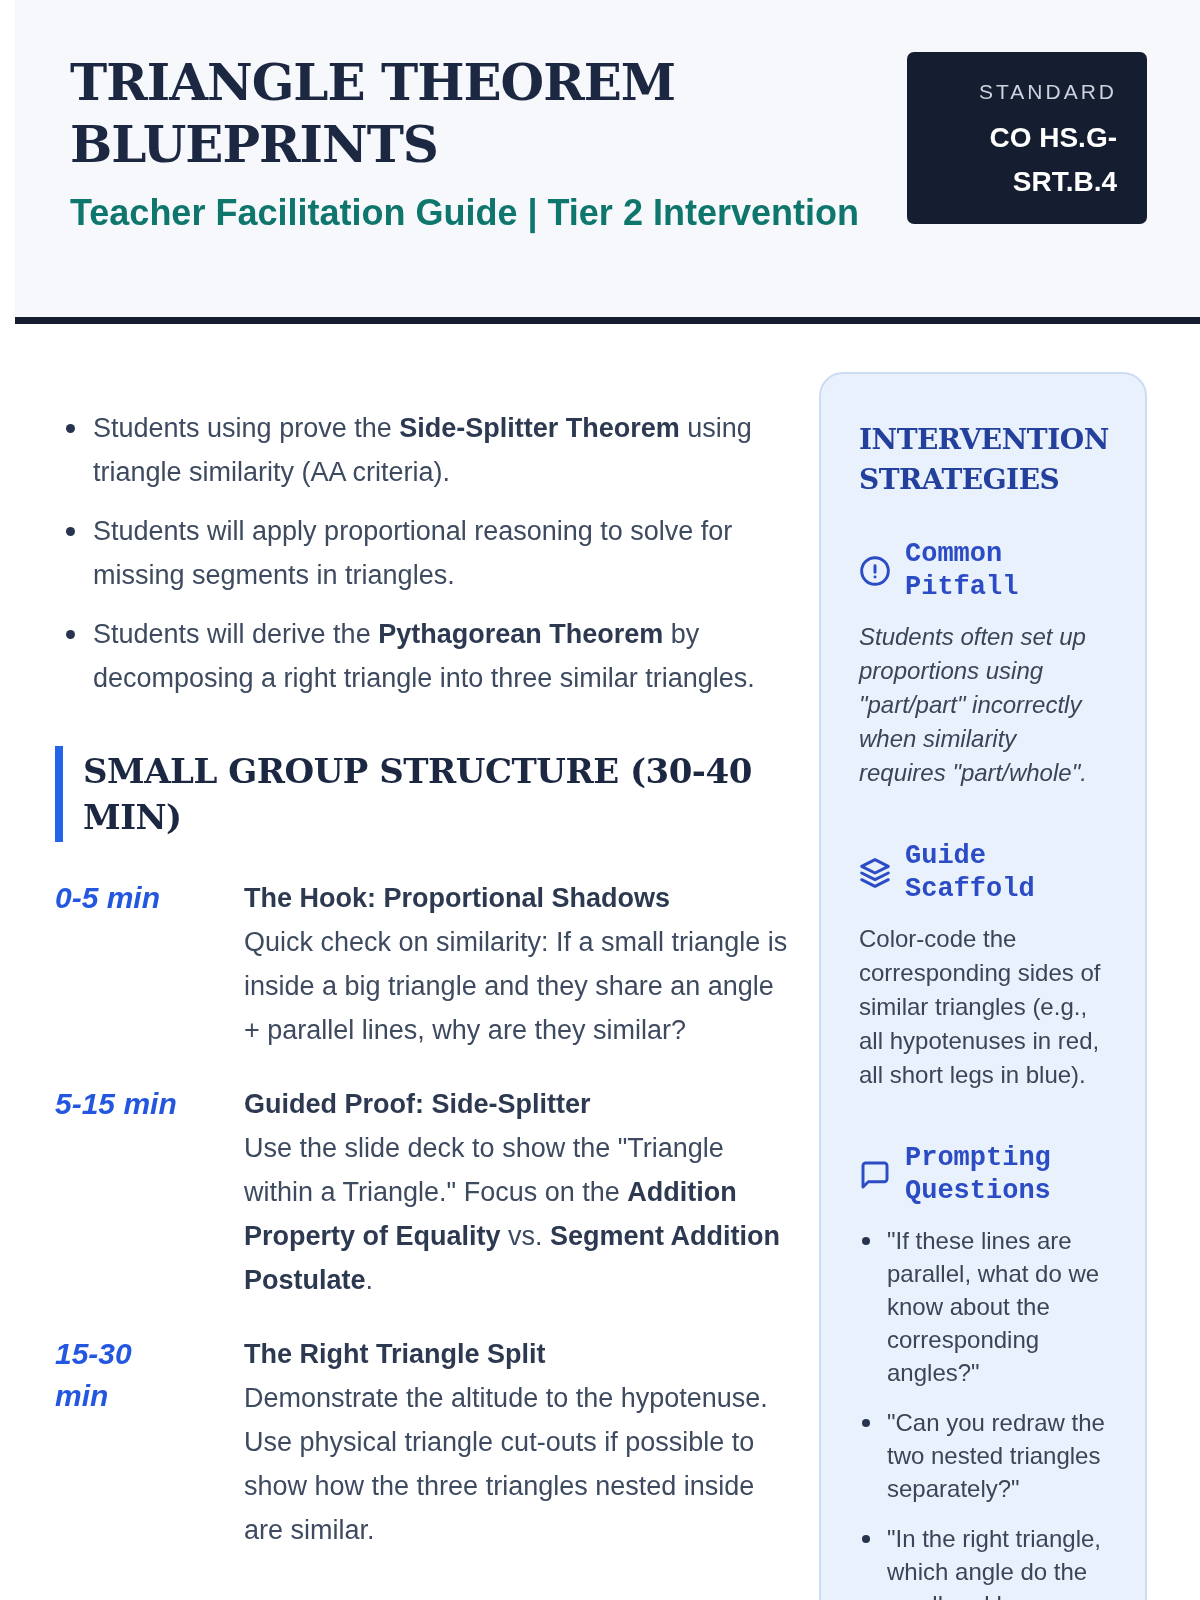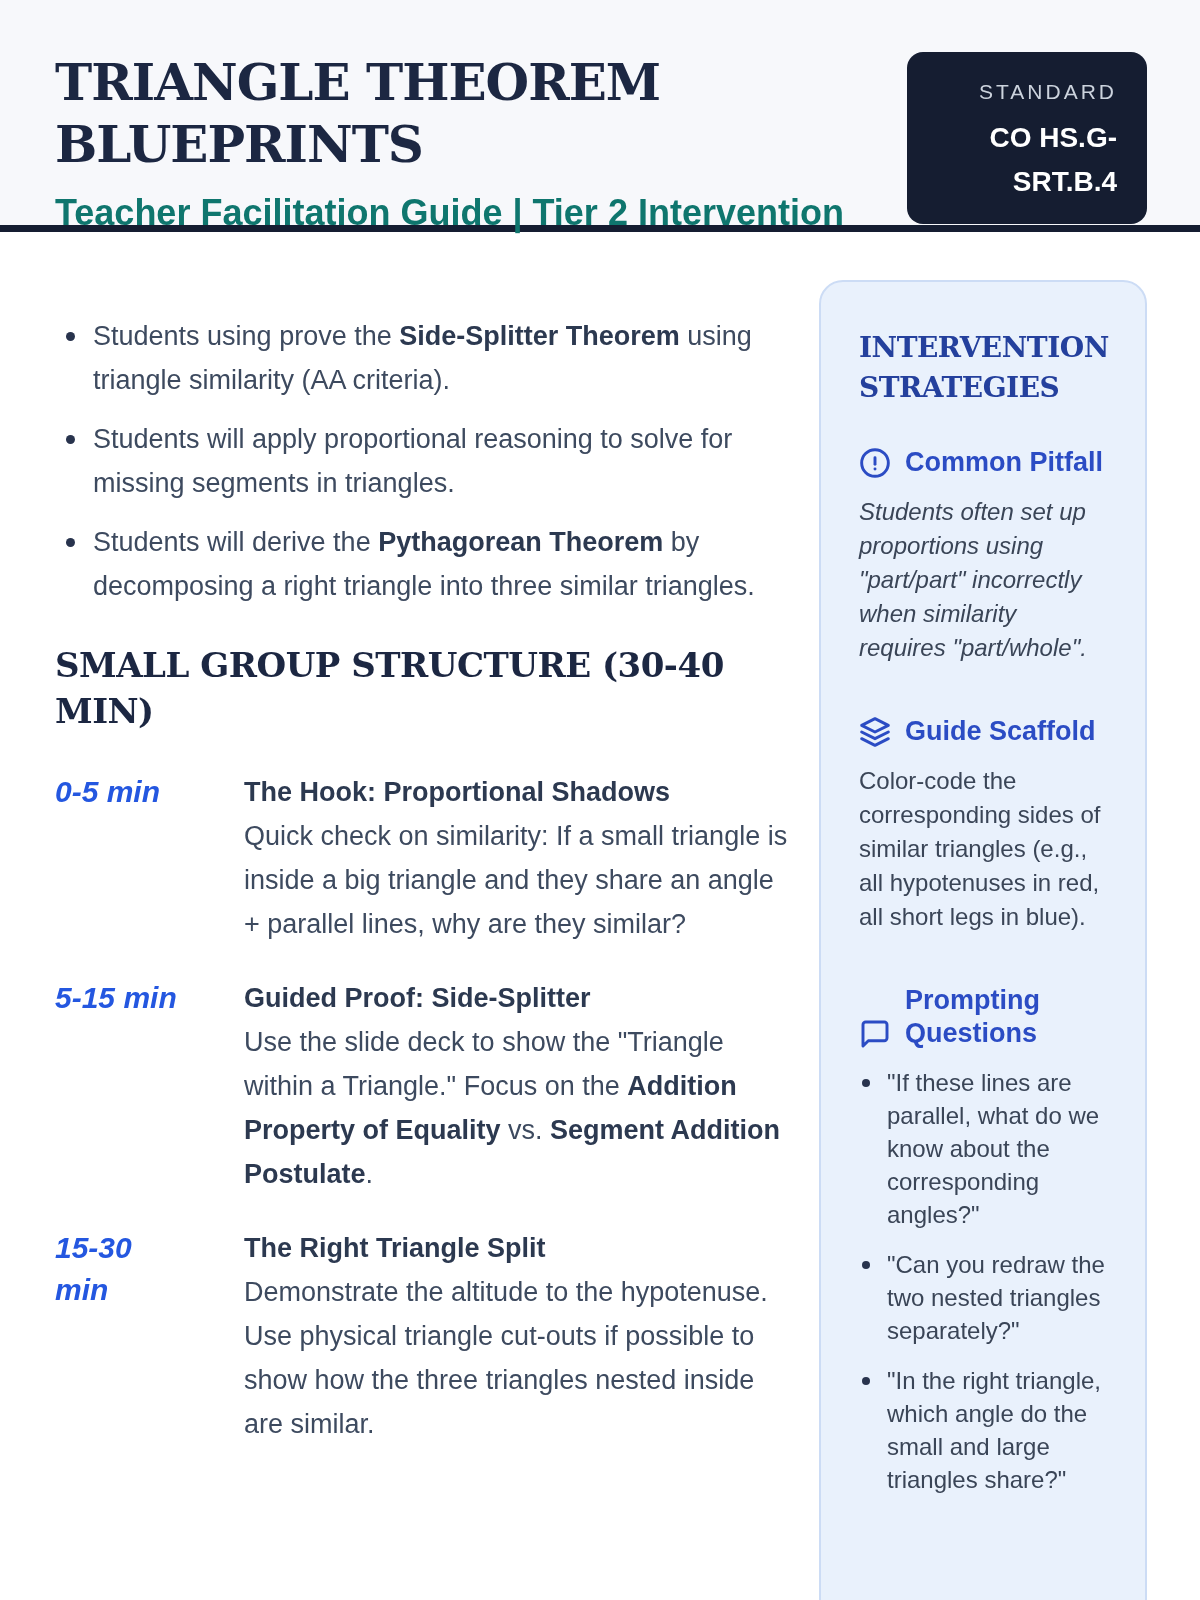--- a/index.html
+++ b/index.html
@@ -1,61 +1,61 @@
 <!DOCTYPE html>
 <html><head>
 <meta charset="utf-8">
 <style>
   * { margin:0; padding:0; box-sizing:border-box; }
   html,body { width:1200px; height:1600px; overflow:hidden; background:#ffffff;
               font-family:"Liberation Sans", sans-serif; }
 
   
-  .header { background:#f7f8fb; height:232px; padding:52px 53px 0 55px;
-            border-bottom:7px solid #151d31; display:flex; justify-content:space-between; }
+  .header { background:#f7f8fb; height:324px; padding:52px 53px 0 55px;
+            border-bottom:7px solid #151d31; display:flex; justify-content:space-between;margin-left:15px; }
   .title { font-family:"DejaVu Serif", serif; font-weight:bold; font-size:50px;
            line-height:62px; color:#1c2742; max-width:660px; letter-spacing:-1px; }
   .subtitle { margin-top:16px; font-size:36px; font-weight:700; color:#0f766e; }
 
-  .badge { width:240px; height:172px; background:#151d31; border-radius:16px;
+  .badge { width:240px; height:172px; background:#151d31; border-radius:7px;
            padding:28px 30px; text-align:right; color:#fff; flex-shrink:0; }
   .badge-label { font-size:21px; letter-spacing:3px; color:#ccd3dd; margin-bottom:12px; }
   .badge-line { font-size:28px; font-weight:700; line-height:44px; }
 
   
   .main { display:flex; padding:48px 53px 0 55px; }
   .left-col { flex:1; margin-right:30px; }
 
   .sec-heading { display:flex; margin-bottom:34px; }
   .accent-bar { width:8px; background:#2563eb; flex-shrink:0; margin-right:20px; }
   .sec-heading h2 { font-family:"DejaVu Serif", serif; font-weight:bold; font-size:34px;
                     line-height:46px; color:#1c2742; letter-spacing:-0.5px; padding:2px 0; }
 
   .obj-list { list-style:none; margin:0 0 14px 0; }
   .obj-list li { position:relative; padding-left:38px; font-size:27px; line-height:44px;
                  color:#3d4a5f; margin-bottom:15px; max-width:700px; }
   .obj-list li::before { content:""; position:absolute; left:11px; top:18px; width:9px;
                  height:9px; border-radius:50%; background:#28334d; }
   .b { font-weight:700; color:#2c3950; }
 
-  .structure-heading { margin-top:32px;flex-direction:column; }
+  .structure-heading { margin-top:46px; }
 
   .tl-row { display:flex; margin-bottom:30px; }
   .tl-time { width:130px; margin-right:59px; flex-shrink:0; font-size:30px; font-weight:700;
              font-style:italic; color:#2457e0; line-height:42px; padding-top:1px; }
   .tl-content { flex:1; font-size:27px; line-height:44px; color:#3d4a5f; }
   .tl-title { font-weight:700; color:#2c3950; }
 
   
   .sidebar { width:328px; flex-shrink:0; background:#e9f1fc; border:2px solid #ccdcf5;
              border-radius:24px; padding:46px 38px; height:1400px; }
   .sb-heading { font-family:"DejaVu Serif", serif; font-weight:bold; font-size:28px;
                 line-height:40px; color:#24409d; letter-spacing:-0.5px; margin-bottom:38px; }
   .sb-section { margin-bottom:50px; }
-  .sb-label-row { display:flex; align-items:flex-end; margin-bottom:16px; }
+  .sb-label-row { display:flex; align-items:center; margin-bottom:16px;font-family:Liberation Mono, monospace; }
   .sb-icon { width:32px; height:32px; margin-right:14px; flex-shrink:0; }
   .sb-icon svg { width:32px; height:32px; stroke:#2b4cc4; fill:none;
                  stroke-width:2.2; stroke-linecap:round; stroke-linejoin:round; }
   .sb-label { font-size:27px; font-weight:700; color:#2b4cc4; line-height:33px; }
   .sb-text { font-size:24px; line-height:34px; color:#3a4557; }
   .italic { font-style:italic; }
   .sb-q { list-style:none; }
   .sb-q li { position:relative; padding-left:28px; font-size:24px; line-height:33px;
              color:#3a4557; margin-bottom:17px; }
   .sb-q li::before { content:""; position:absolute; left:3px; top:13px; width:8px;

